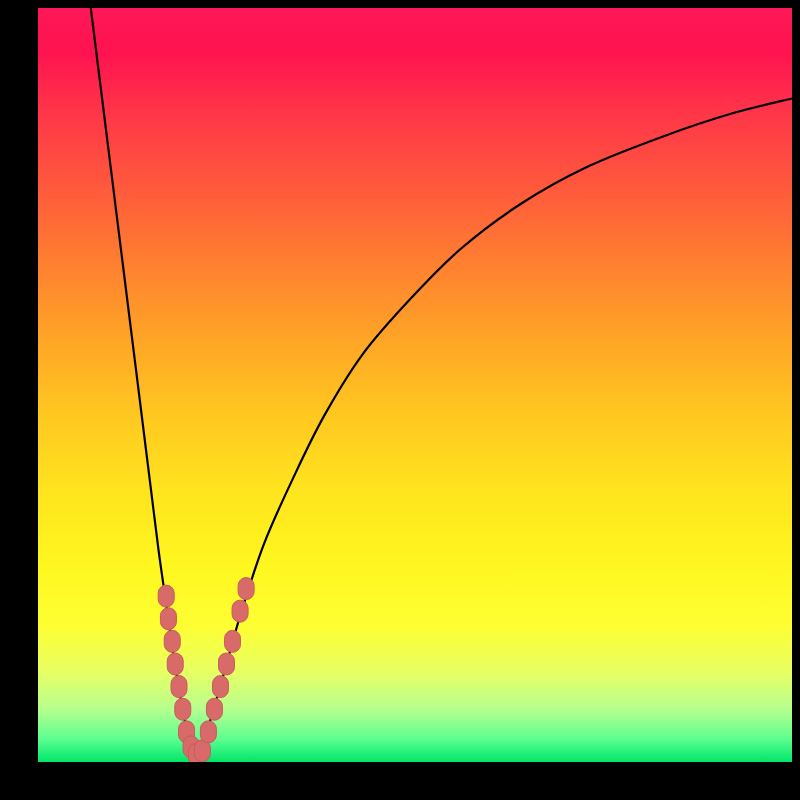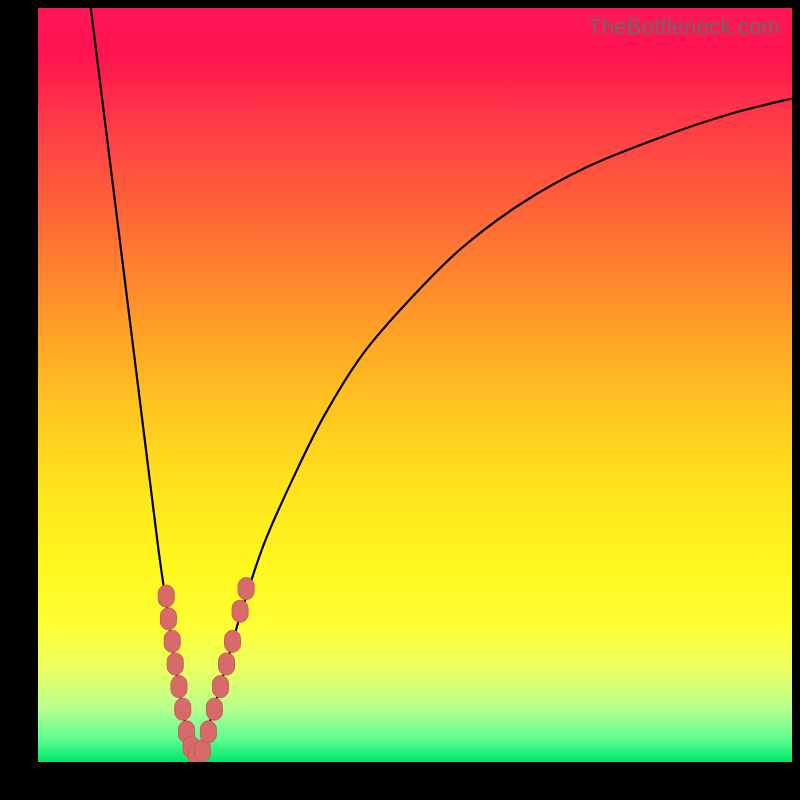--- a/index.html
+++ b/index.html
@@ -89,15 +89,14 @@
           <rect x="162.404" y="712.84" width="16" height="22" rx="8" ry="8" fill="#d86a6a" stroke="#c65c5c" stroke-width="1"></rect>
           <rect x="168.43599999999998" y="690.22" width="16" height="22" rx="8" ry="8" fill="#d86a6a" stroke="#c65c5c" stroke-width="1"></rect>
           <rect x="174.468" y="667.6" width="16" height="22" rx="8" ry="8" fill="#d86a6a" stroke="#c65c5c" stroke-width="1"></rect>
           <rect x="180.5" y="644.98" width="16" height="22" rx="8" ry="8" fill="#d86a6a" stroke="#c65c5c" stroke-width="1"></rect>
           <rect x="186.532" y="622.36" width="16" height="22" rx="8" ry="8" fill="#d86a6a" stroke="#c65c5c" stroke-width="1"></rect>
           <rect x="194.072" y="592.2" width="16" height="22" rx="8" ry="8" fill="#d86a6a" stroke="#c65c5c" stroke-width="1"></rect>
           <rect x="200.104" y="569.5799999999999" width="16" height="22" rx="8" ry="8" fill="#d86a6a" stroke="#c65c5c" stroke-width="1"></rect>
         </g>
     </svg>
 
-    <div class="watermark">TheBottleneck.com</div>
   </div>
 </div>
 
 </body></html>

